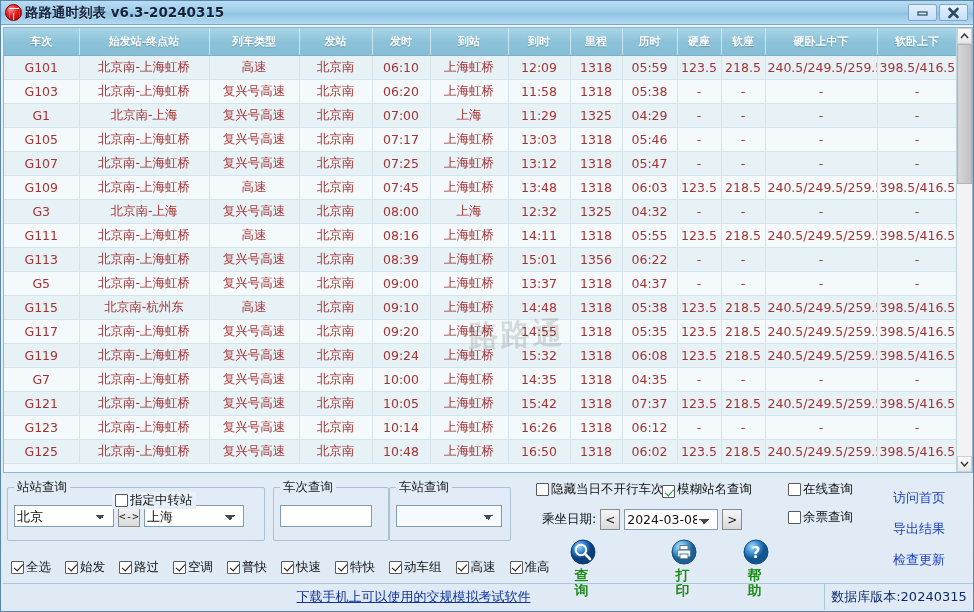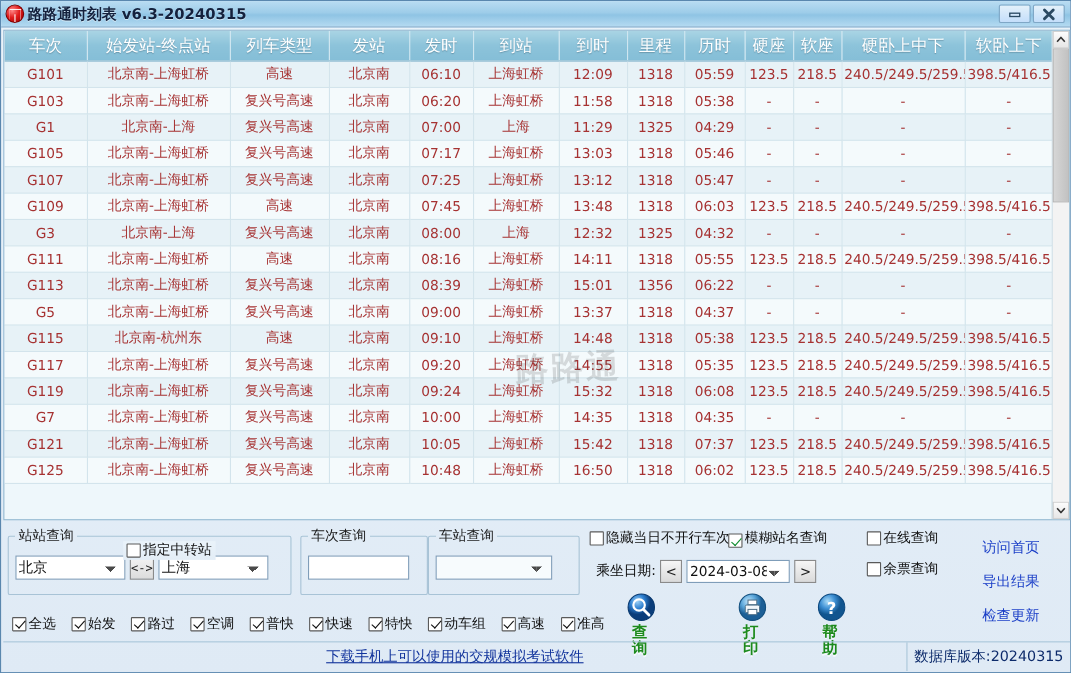--- a/index.html
+++ b/index.html
@@ -77,21 +77,21 @@
   .grid-scrollarea { flex: 1; overflow: hidden; position: relative; }
   table.grid {
     border-collapse: collapse;
     width: 953px;
     table-layout: fixed;
   }
   table.grid th {
     height: 27px;
     background: linear-gradient(180deg,#a9d4e4 0%, #8cc3da 50%, #85bed7 100%);
     color: #ffffff;
-    font-size: 15px; font-weight: normal;
+    font-size: 11px; font-weight: bold;
     border-right: 1px solid #cfe6f0;
     border-bottom: 1px solid #7fb0c8;
     text-shadow: 0 1px 1px rgba(90,130,150,.7);
     padding: 0;
   }
   table.grid td {
     height: 24px;
     border-right: 1px solid #d3e4ec;
     border-bottom: 1px solid #d3e4ec;
     color: #a63232;
@@ -538,20 +538,35 @@
               <td class="cjk">上海虹桥</td>
               <td class="num">15:42</td>
               <td class="num">1318</td>
               <td class="num">07:37</td>
               <td class="num">123.5</td>
               <td class="num">218.5</td>
               <td class="num">240.5/249.5/259.5</td>
               <td class="num">398.5/416.5</td>
             </tr>
             <tr>
+              <td class="num">G123</td>
+              <td class="cjk">北京南-上海虹桥</td>
+              <td class="cjk">复兴号高速</td>
+              <td class="cjk">北京南</td>
+              <td class="num">10:14</td>
+              <td class="cjk">上海虹桥</td>
+              <td class="num">16:26</td>
+              <td class="num">1318</td>
+              <td class="num">06:12</td>
+              <td class="num">-</td>
+              <td class="num">-</td>
+              <td class="num">-</td>
+              <td class="num">-</td>
+            </tr>
+            <tr>
               <td class="num">G125</td>
               <td class="cjk">北京南-上海虹桥</td>
               <td class="cjk">复兴号高速</td>
               <td class="cjk">北京南</td>
               <td class="num">10:48</td>
               <td class="cjk">上海虹桥</td>
               <td class="num">16:50</td>
               <td class="num">1318</td>
               <td class="num">06:02</td>
               <td class="num">123.5</td>
@@ -601,21 +616,21 @@
       </div>
     </fieldset>
 
     <fieldset class="gb" style="left:270px; top:4px; width:116px; height:62px;">
       <legend>车次查询</legend>
       <div class="gb-body">
         <input class="txt" style="width: 92px; margin-top: 7px;" type="text" value="" placeholder="">
       </div>
     </fieldset>
 
-    <fieldset class="gb" style="left:386px; top:4px; width:138px; height:62px;">
+    <fieldset class="gb" style="left:386px; top:4px; width:122px; height:62px;">
       <legend>车站查询</legend>
       <div class="gb-body">
         <select class="combo" style="width:106px; margin-top:7px; background-color:#f7fbfd;">
           <option></option>
         </select>
       </div>
     </fieldset>
 
     <div class="cb" style="position:absolute; left:533px; top:6px;">
       <span class="box"></span>

